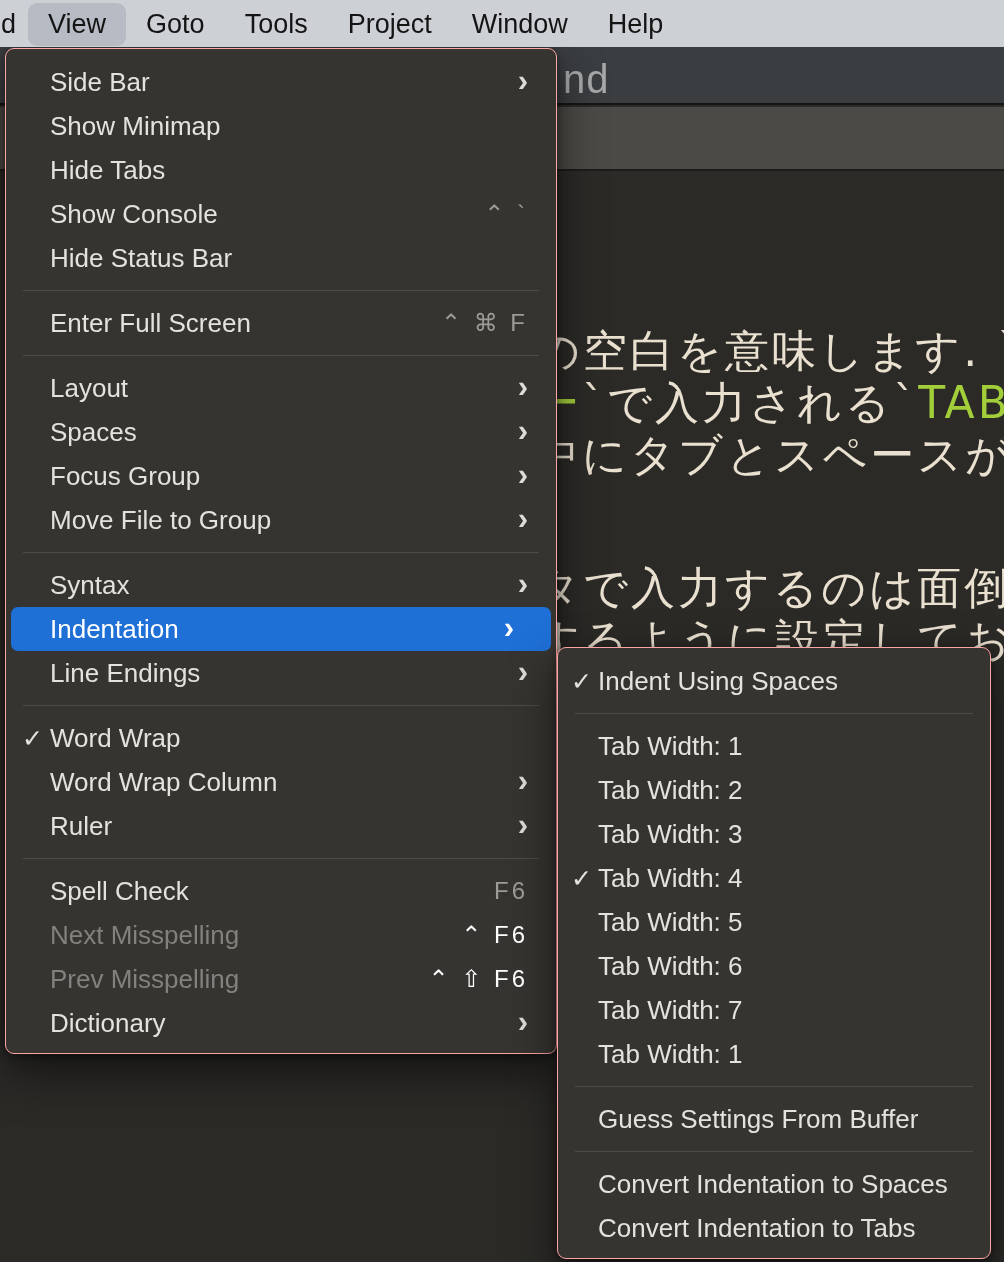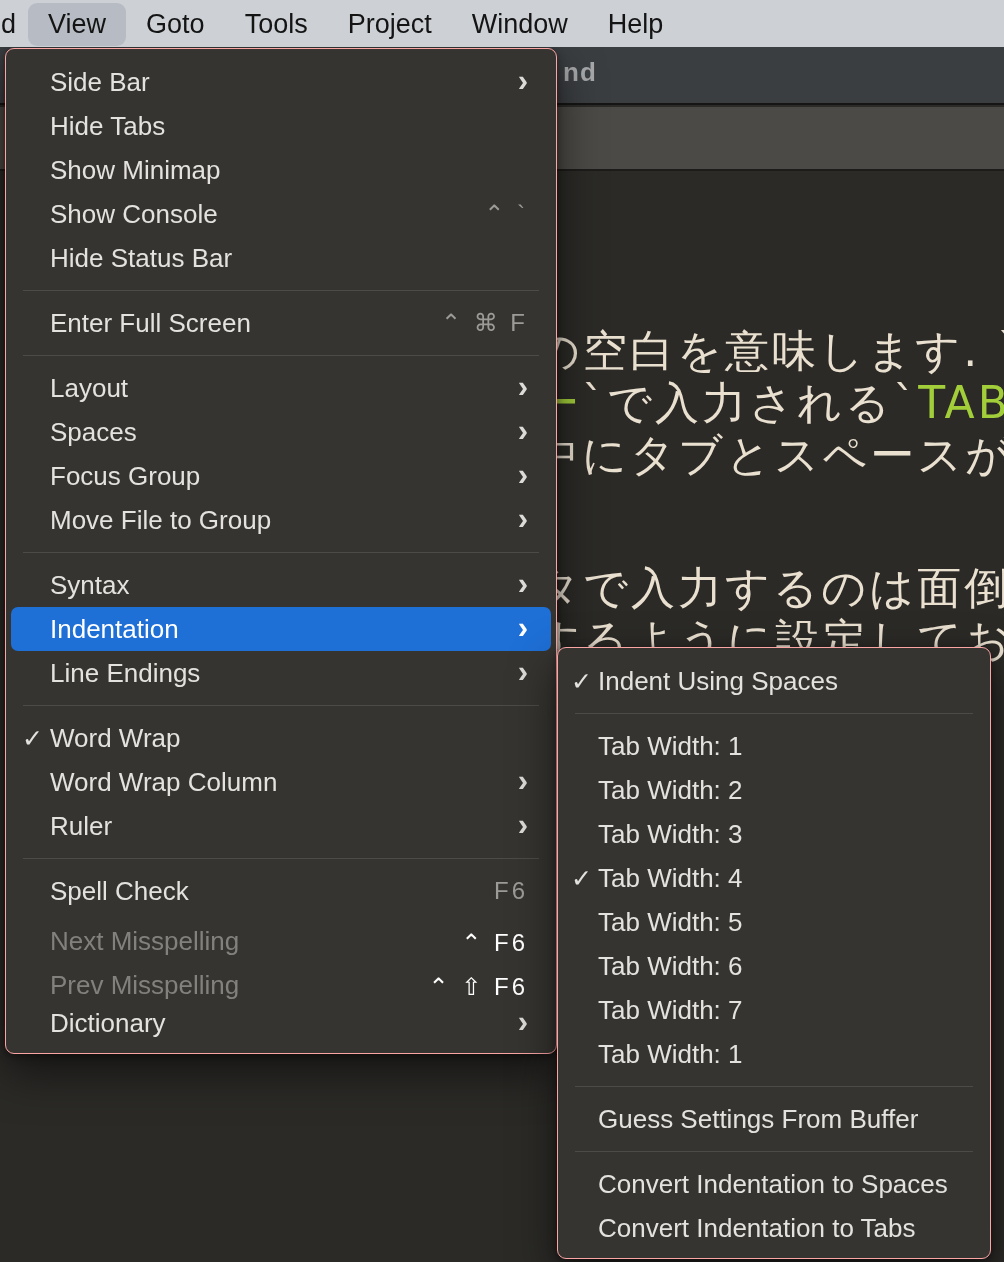--- a/index.html
+++ b/index.html
@@ -6,21 +6,21 @@
   html,body { background:#1c1c1c; }
   .screen {
     position:relative; width:1004px; height:1262px; overflow:hidden;
     background:#2B2A27; font-family:"Liberation Sans", sans-serif;
     -webkit-font-smoothing:antialiased;
   }
 
   
   .titlebar-band { position:absolute; top:47px; left:0; width:1004px; height:58px;
     background:#3B3E41; border-bottom:2px solid #151515; z-index:1; }
-  .title-frag { position:absolute; left:563px; top:10px; font-size:26px; font-weight:bold;
+  .title-frag { position:absolute; left:563px; top:10px; font-size:40px; font-weight:normal;
     color:#A6A8AA; letter-spacing:1px; }
   .tab-band { position:absolute; top:107px; left:0; width:1004px; height:64px;
     background:#4C4A46; border-bottom:2px solid #1d1c1a; z-index:1; }
 
   
   .editor { position:absolute; inset:0; z-index:2; }
   .ed-line { position:absolute; left:535px; white-space:nowrap;
     font-size:44px; line-height:46px; letter-spacing:3px;
     font-family:"DejaVu Sans", sans-serif; color:#EAE0D0; }
   .ed-line .green { color:#A2CE3A; }
@@ -45,23 +45,23 @@
   .mi { height:44px; display:flex; align-items:center; position:relative;
     padding:0 28px 0 44px; font-size:26px; color:#E4E2DF; }
   .submenu .mi { padding-left:40px; }
   .mi .lbl { flex:1; white-space:nowrap; }
   .mi .sc { color:#9D9B98; font-size:24px; letter-spacing:3px; white-space:nowrap; }
   .mi .arrow { color:#DCDBD8; font-size:31px; font-weight:600; line-height:1;
     transform:translateY(-2px); }
   .mi .chk { position:absolute; left:16px; font-size:25px; color:#E4E2DF; }
   .submenu .mi .chk { left:13px; }
   .mi.hl { background:#1E6FD6; border-radius:7px; margin:0 5px;
-    padding:0 23px 0 39px; color:#FFFFFF; }
+    padding:0 37px 0 39px; color:#FFFFFF; }
   .mi.hl .arrow { color:#FFFFFF; }
-  .mi.disabled { color:#83817E;align-items:flex-end; }
+  .mi.disabled { color:#83817E; }
   .mi.disabled .sc { color:#ffffff; }
   .sep { height:1px; background:#4C4B48; margin:10px 17px; }
 </style>
 </head>
 <body>
 
 <div class="screen">
 
   <div class="titlebar-band">
     <span class="title-frag">nd</span>
@@ -99,24 +99,24 @@
         <span>Help</span>
       </div>
     </div>
 
   <div class="menu-panel view-menu" id="view-menu">
       <div class="mi">
         <span class="lbl">Side Bar</span>
         <span class="arrow">›</span>
       </div>
       <div class="mi">
+        <span class="lbl">Show Minimap</span>
+      </div>
+      <div class="mi">
         <span class="lbl">Hide Tabs</span>
-      </div>
-      <div class="mi">
-        <span class="lbl">Show Minimap</span>
       </div>
       <div class="mi">
         <span class="lbl">Show Console</span>
         <span class="sc">⌃ `</span>
       </div>
       <div class="mi">
         <span class="lbl">Hide Status Bar</span>
       </div>
       <div class="sep"></div>
       <div class="mi">

